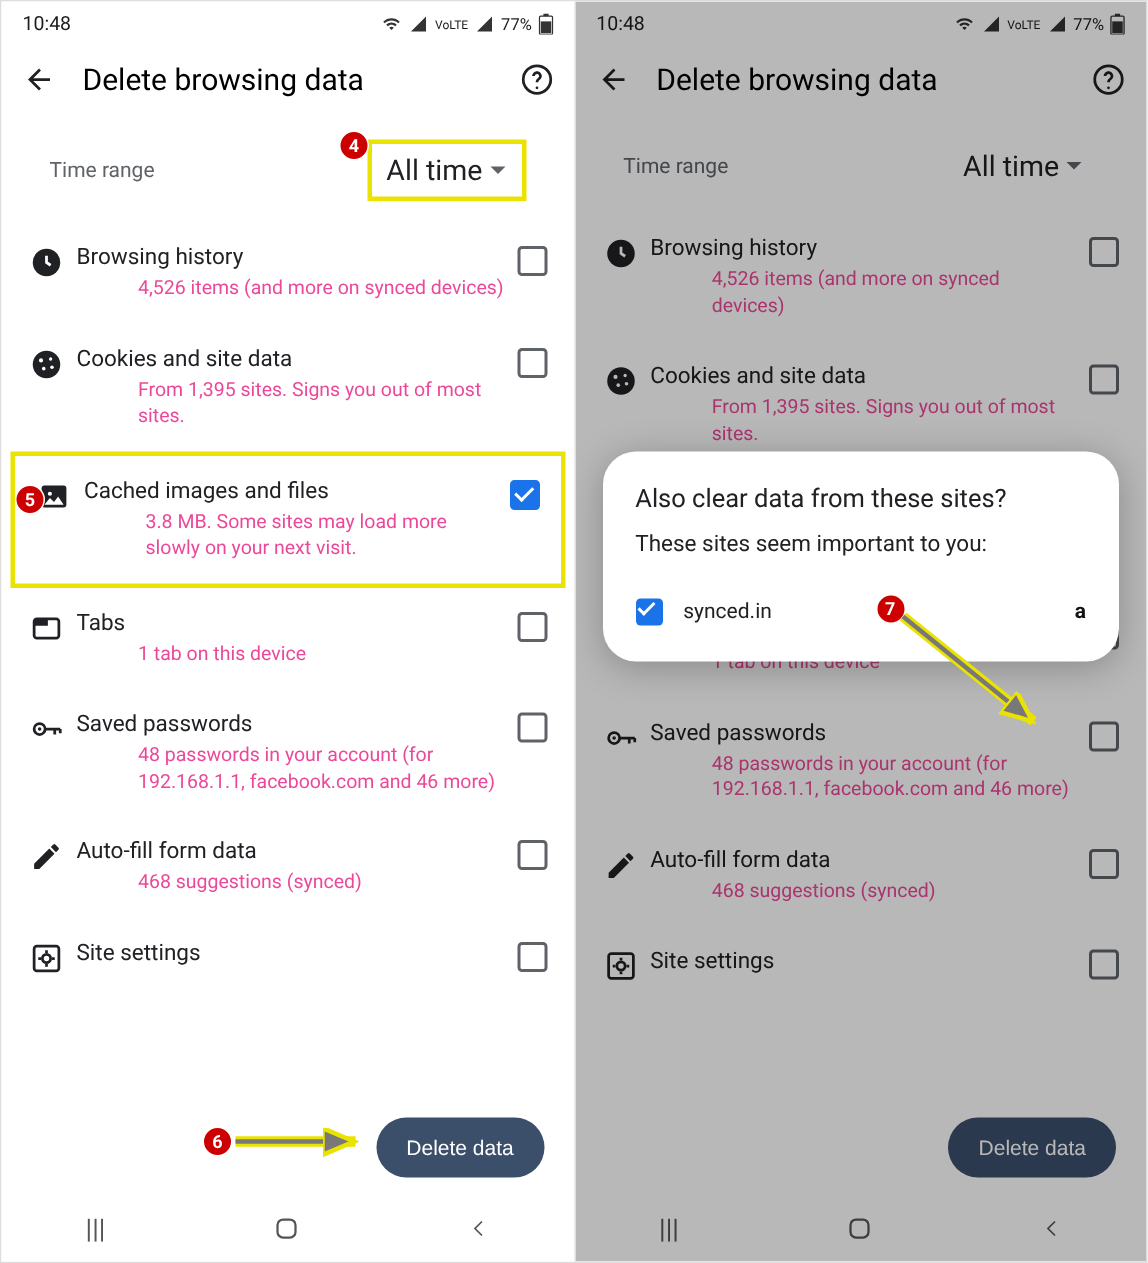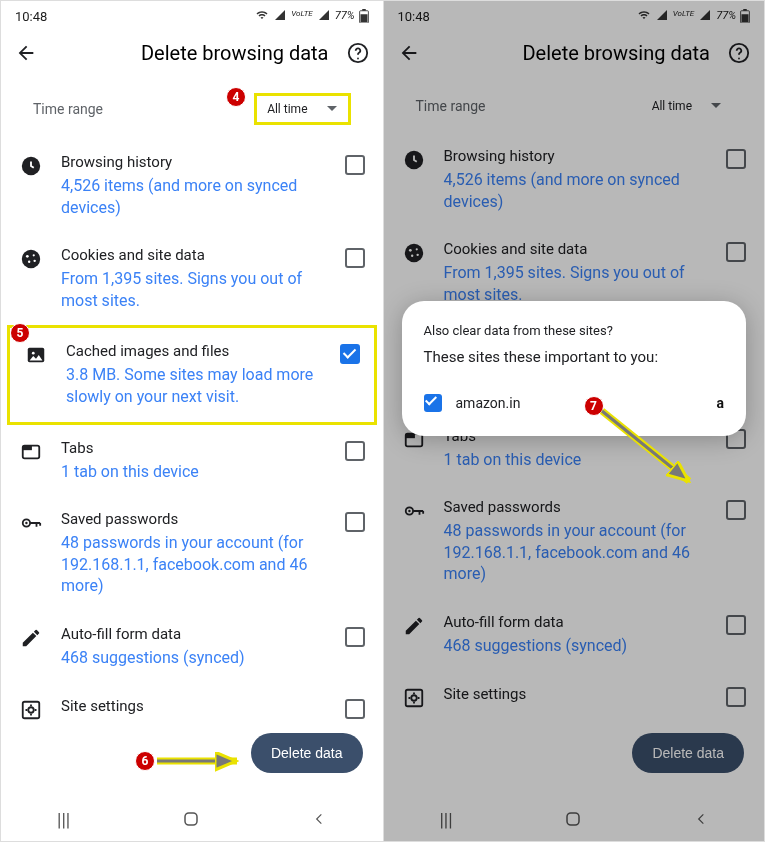--- a/index.html
+++ b/index.html
@@ -2,45 +2,45 @@
 <html><head>
 <meta charset="utf-8">
 <style>
   * { box-sizing: border-box; margin: 0; padding: 0; }
   body { font-family: Roboto, -apple-system, Arial, sans-serif; background: #fff; }
   .wrap { display: flex; width: 765px; height: 842px; border: 1px solid #ddd; position: relative; }
   .screen { width: 50%; height: 100%; position: relative; overflow: hidden; background: #fff; }
   .screen.dimmed::after { content:""; position:absolute; inset:0; background:rgba(0,0,0,0.28); pointer-events:none; }
   .screen + .screen { border-left: 1px solid #ddd; }
   .status-bar { display:flex; justify-content:space-between; align-items:center; padding: 6px 14px; font-size:13px; color:#1c1c1c; height:30px; }
-  .status-right { display:flex; gap:4px; font-size:11px;font-style:italic; }
-  .header { display:flex; align-items:center; gap:18px; padding: 10px 14px 18px; text-align: right; }
+  .status-right { display:flex; align-items:center; gap:4px; font-size:11px; }
+  .header { display:flex; align-items:center; gap:18px; padding: 10px 14px 18px; }
   .header .back { width:22px; height:22px; display:flex; align-items:center; justify-content:center; cursor:pointer; }
   .header h1 { font-size:20px; font-weight:400; flex:1; }
   .header .help { width:22px; height:22px; display:flex; align-items:center; justify-content:center; cursor:pointer; }
   .time-row { display:flex; align-items:center; padding: 10px 32px 14px; }
   .time-row .lbl { flex:1; font-size:14px; color:#5f6368; }
-  .time-dd { display:flex; align-items:center; gap:18px; font-size:12px; color:#202124; cursor:pointer; padding:6px 10px; }
+  .time-dd { display:flex; align-items:center; gap:4px; font-size:19px; color:#202124; cursor:pointer; padding:6px 10px; }
   .time-dd.hl { border:3px solid #eae200; }
   .list { padding: 0 4px; }
-  .row { display:flex; align-items:flex-start; padding:14px 14px; gap:18px; }
+  .row { display:flex; align-items:flex-start; padding:14px 14px; gap:8px; }
   .row.hl { border:3px solid #eae200; margin:0 2px; }
   .row .ico { width:24px; flex:0 0 24px; display:flex; justify-content:center; padding-top:2px; }
   .row .txt { flex:1; }
   .row .ttl { font-size:15px; color:#202124; margin-bottom:4px; }
-  .row .sub { font-size:16px; color:#3b82f6; line-height:1.35; }
+  .row .sub { font-size:13px; color:#ec4899; line-height:1.35;margin-left:41px; }
   .row .chk { width:20px; height:20px; border:2px solid #5f6368; border-radius:3px; flex:0 0 20px; cursor:pointer; margin-top:2px; }
   .row .chk.on { background:#1a73e8; border-color:#1a73e8; position:relative; }
   .row .chk.on::after { content:""; position:absolute; left:4px; top:0px; width:5px; height:10px; border:solid #fff; border-width:0 2px 2px 0; transform:rotate(45deg); }
-  .fab { position:absolute; right:20px; bottom:68px; background:#3b4f6b; color:#fff; border:none; border-radius:22px; padding:12px 20px; font-size:14px; cursor:pointer; }
+  .fab { position:absolute; right:20px; bottom:56px; background:#3b4f6b; color:#fff; border:none; border-radius:22px; padding:12px 20px; font-size:14px; cursor:pointer; }
   .navbar { position:absolute; bottom:0; left:0; right:0; height:44px; display:flex; justify-content:space-around; align-items:center; background:#fff; }
   .navbar span { color:#555; font-size:18px; }
 
   .dialog { position:absolute; left:18px; right:18px; top:300px; background:#fff; border-radius:22px; padding:22px 22px 14px; z-index:5; box-shadow:0 4px 24px rgba(0,0,0,0.25); }
-  .dialog .hd1 { font-size:13px; color:#202124; margin-bottom:10px; }
+  .dialog .hd1 { font-size:17px; color:#202124; margin-bottom:10px; }
   .dialog .hd2 { font-size:15px; color:#202124; margin-bottom:18px; }
   .site { display:flex; align-items:center; gap:14px; padding:10px 0; }
   .site .cb { width:18px; height:18px; background:#1a73e8; border-radius:3px; position:relative; cursor:pointer; }
   .site .cb::after { content:""; position:absolute; left:4px; top:0px; width:4px; height:9px; border:solid #fff; border-width:0 2px 2px 0; transform:rotate(45deg); }
   .site .nm { flex:1; font-size:14px; color:#202124; }
   .site .fav { font-size:14px; font-weight:bold; }
   .dlg-actions { display:flex; justify-content:flex-end; gap:26px; padding-top:8px; }
   .dlg-btn { font-size:14px; color:#1a73e8; background:none; border:none; cursor:pointer; padding:8px 4px; }
 
   .step-badge { position:absolute; width:20px; height:20px; background:#c00; color:#fff; border-radius:50%; font-size:12px; font-weight:bold; display:flex; align-items:center; justify-content:center; z-index:10; border:1px solid #fff; }
@@ -386,24 +386,24 @@
         </span>
       <span>
           <svg width="14" height="18" viewBox="0 0 24 24">
             <path fill="none" stroke="#555" stroke-width="2" d="M16 4L8 12l8 8"></path>
           </svg>
         </span>
     </div>
 
     <div class="dialog">
       <div class="hd1">Also clear data from these sites?</div>
-      <div class="hd2">These sites these important to you:</div>
+      <div class="hd2">These sites seem important to you:</div>
       <div class="site">
         <span class="cb"></span>
-        <span class="nm">amazon.in</span>
+        <span class="nm">synced.in</span>
         <span class="fav" style="color:#111">a</span>
       </div>
     </div>
 
     <div class="step-badge" style="left:200px; top:395px; z-index:11;">7</div>
     <svg class="step-arrow" style="left:210px; top:400px; z-index:11;" width="120" height="100">
       <defs>
           <marker id="ah2" markerWidth="8" markerHeight="8" refX="6" refY="3" orient="auto">
             <path d="M0 0L7 3L0 6Z" fill="#787878" stroke="#eae200"></path>
           </marker>

